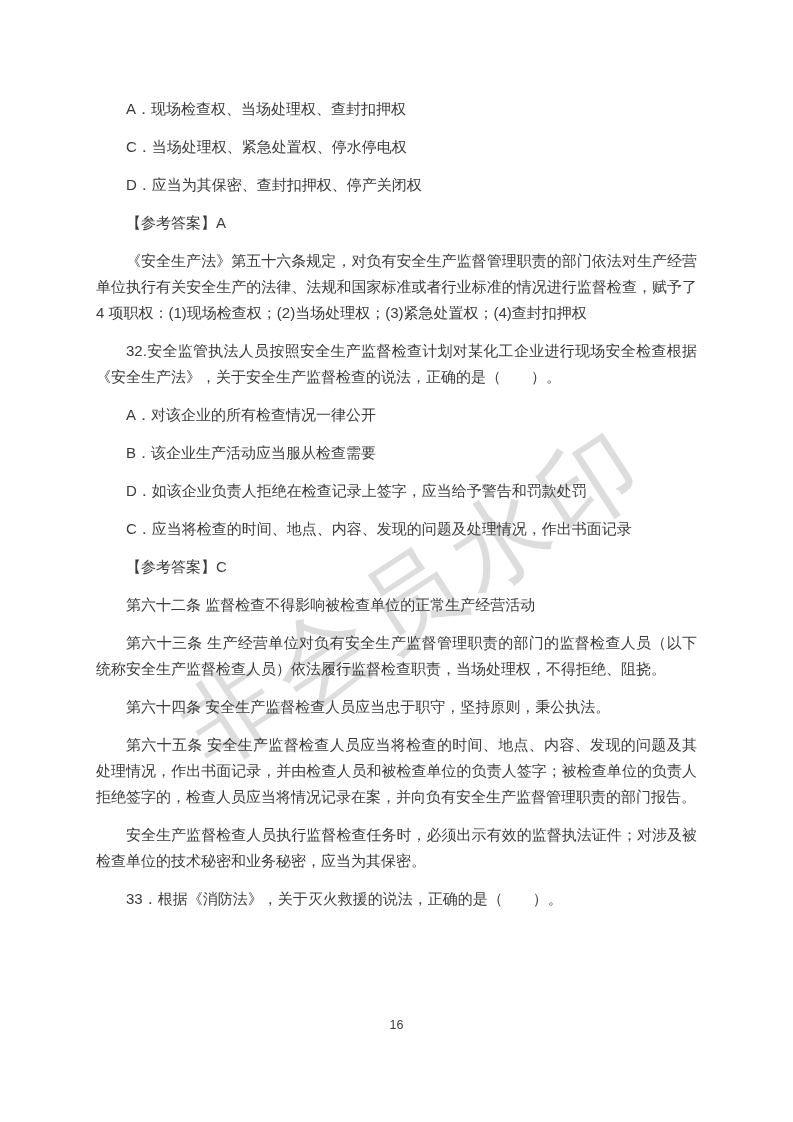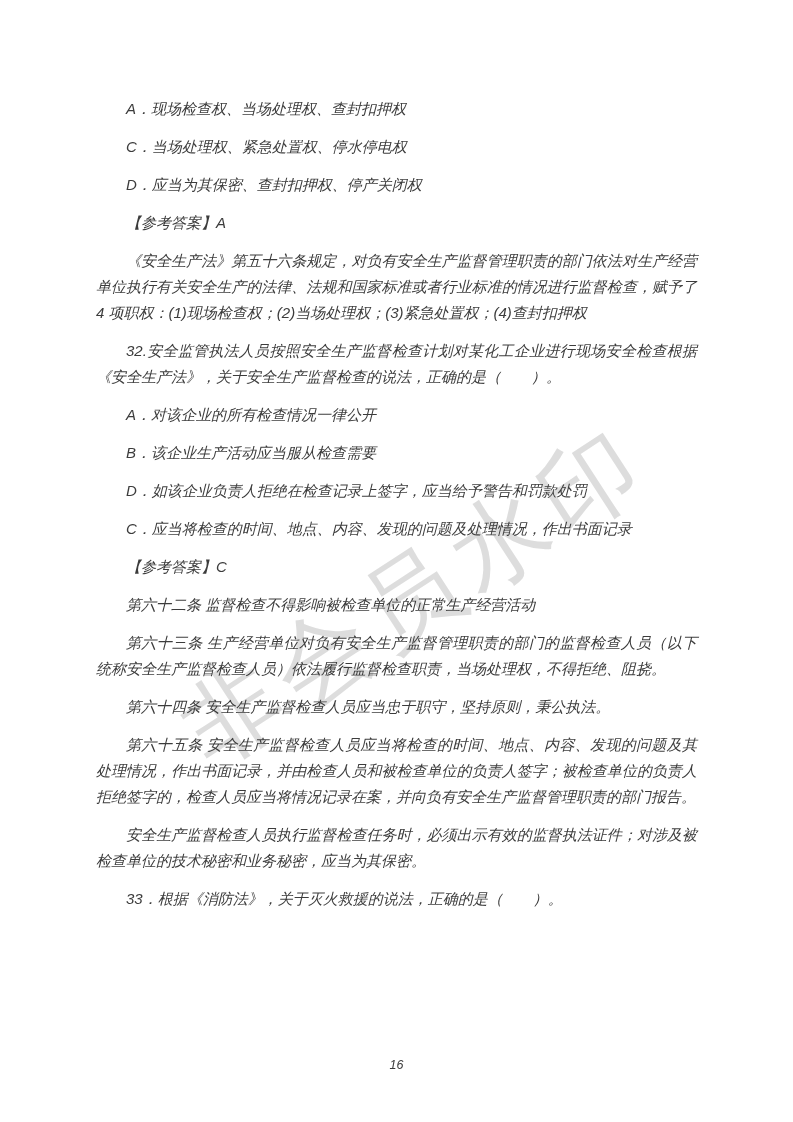--- a/index.html
+++ b/index.html
@@ -34,36 +34,34 @@
     z-index: 0;
     user-select: none;
   }
   .content {
     position: relative;
     z-index: 1;
     padding: 96px 96px 0 96px;
     font-size: 15px;
     line-height: 26px;
     text-align: justify;
-    font-style: italic;
   }
   .para {
     margin: 0 0 12px 0;
     text-indent: 2em;
   }
   .page-number {
     position: absolute;
     z-index: 1;
     left: 0;
     right: 0;
-    top: 1058px;
+    top: 1018px;
     text-align: center;
     font-size: 12.5px;
     color: #3c3c3c;
-    font-style: italic;
   }
 </style>
 </head>
 <body>
 
 <div class="page">
 
   <div class="watermark">非会员水印</div>
 
   <div class="content">

